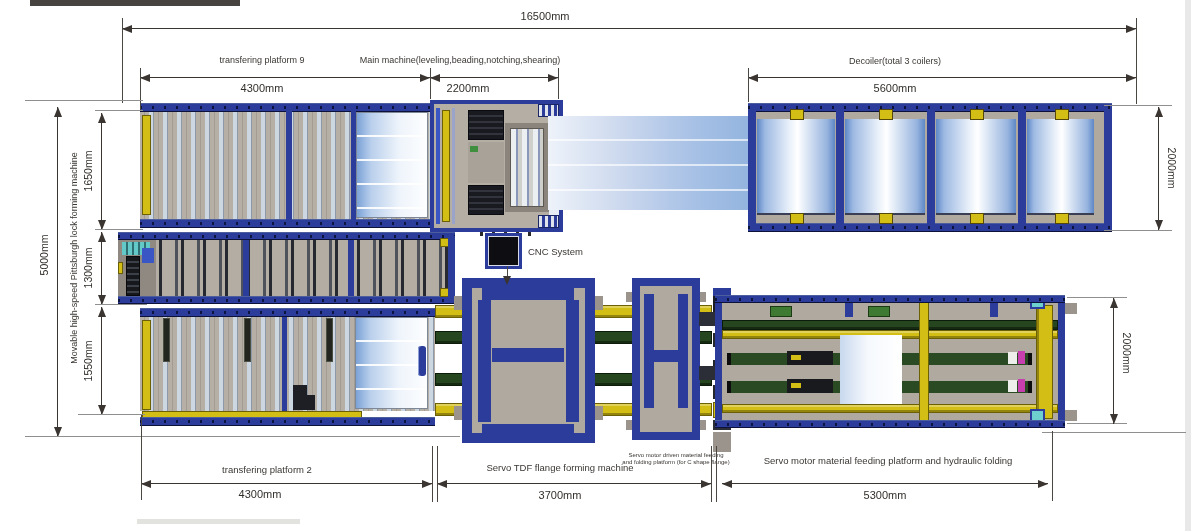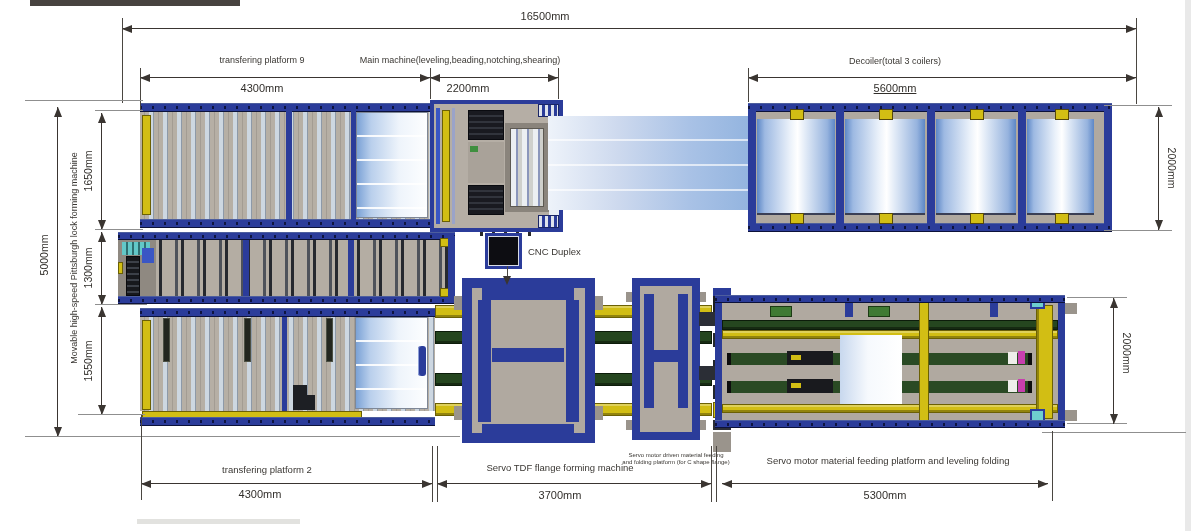--- a/index.html
+++ b/index.html
@@ -209,21 +209,21 @@
   <div class="dim-h" style="left:430px;top:77px;width:128px;">
       <i class="ah al"></i>
       <i class="ah ar"></i>
     </div>
   <div class="dim-h" style="left:748px;top:77px;width:388px;">
       <i class="ah al"></i>
       <i class="ah ar"></i>
     </div>
   <div class="dimtxt" style="left:262px;top:82px;">4300mm</div>
   <div class="dimtxt" style="left:468px;top:82px;">2200mm</div>
-  <div class="dimtxt" style="left:895px;top:82px;text-decoration:underline;">5600mm</div>
+  <div class="dimtxt" style="left:895px;top:82px;">5600mm</div>
   <div class="extd" style="left:140px;top:68px;width:1px;height:42px;"></div>
   <div class="extd" style="left:430px;top:68px;width:1px;height:31px;"></div>
   <div class="extd" style="left:558px;top:68px;width:1px;height:31px;"></div>
   <div class="extd" style="left:748px;top:68px;width:1px;height:34px;"></div>
 
   <div class="ext" style="left:25px;top:100px;width:118px;height:1px;"></div>
   <div class="ext" style="left:95px;top:110px;width:48px;height:1px;"></div>
   <div class="dim-v" style="left:57px;top:107px;height:330px;">
       <i class="ah au"></i>
       <i class="ah ad"></i>
@@ -267,21 +267,21 @@
     </div>
   <div class="vtxt-cw" style="left:1127px;top:353px;">2000mm</div>
   <div class="ext" style="left:1042px;top:432px;width:144px;height:1px;"></div>
 
   <div class="mlbl" style="left:258px;top:464px;font-size:9.5px;padding-left:18px;">transfering platform 2</div>
   <div class="mlbl" style="left:560px;top:462px;font-size:9.5px;">Servo TDF flange forming machine</div>
   <div class="note" style="left:676px;top:452px;">
     <span style="display:block;">Servo motor driven material feeding</span>
     <span style="display:block;">and folding platform (for C shape flange)</span>
   </div>
-  <div class="mlbl" style="left:888px;top:455px;font-size:9.5px;">Servo motor material feeding platform and leveling folding</div>
+  <div class="mlbl" style="left:888px;top:455px;font-size:9.5px;">Servo motor material feeding platform and hydraulic folding</div>
   <div class="dim-h" style="left:141px;top:483px;width:291px;">
       <i class="ah al"></i>
       <i class="ah ar"></i>
     </div>
   <div class="dim-h" style="left:437px;top:483px;width:274px;">
       <i class="ah al"></i>
       <i class="ah ar"></i>
     </div>
   <div class="dim-h" style="left:722px;top:483px;width:326px;">
       <i class="ah al"></i>
@@ -290,15 +290,15 @@
   <div class="dimtxt" style="left:260px;top:488px;">4300mm</div>
   <div class="dimtxt" style="left:560px;top:489px;">3700mm</div>
   <div class="dimtxt" style="left:885px;top:489px;">5300mm</div>
   <div class="extd" style="left:141px;top:415px;width:1px;height:85px;"></div>
   <div class="extd" style="left:432px;top:446px;width:1px;height:56px;"></div>
   <div class="extd" style="left:437px;top:446px;width:1px;height:56px;"></div>
   <div class="extd" style="left:711px;top:446px;width:1px;height:56px;"></div>
   <div class="extd" style="left:716px;top:446px;width:1px;height:56px;"></div>
   <div class="extd" style="left:1052px;top:431px;width:1px;height:70px;"></div>
 
-  <div class="a" style="left:528px;top:246px;font-size:9.5px;white-space:nowrap;">CNC Duplex</div>
+  <div class="a" style="left:528px;top:246px;font-size:9.5px;white-space:nowrap;">CNC System</div>
 
 </div>
 
 </body></html>

